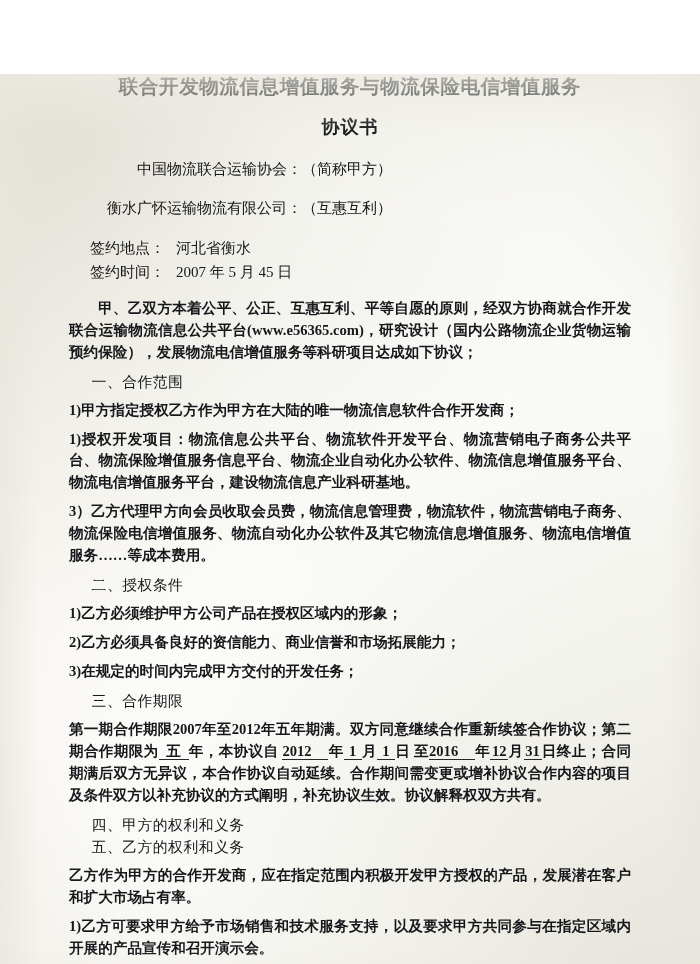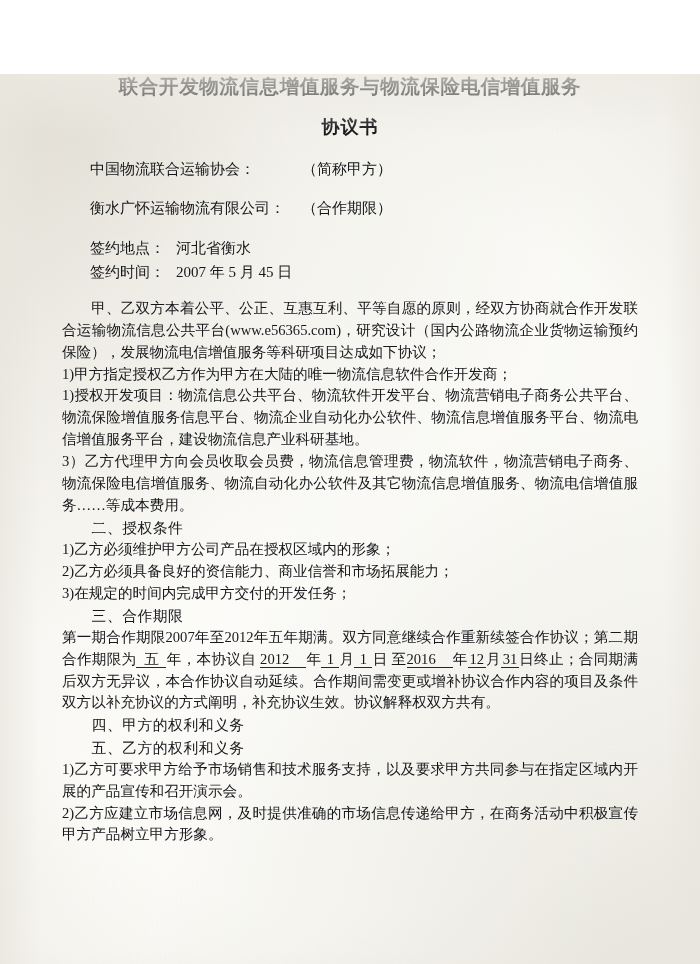--- a/index.html
+++ b/index.html
@@ -59,20 +59,21 @@
     padding-left: 28px;
   }
   .party-line {
     font-size: 15px;
     line-height: 1.4;
     margin-bottom: 18px;
   }
   .party-name {
     display: inline-block;
     min-width: 212px;
+    text-align: right;
   }
   .meta-block {
     margin-top: 6px;
     padding-left: 28px;
   }
   .meta-line {
     font-size: 15px;
     line-height: 1.55;
     font-family: Liberation Serif, serif;
   }
@@ -80,22 +81,23 @@
     display: inline-block;
     min-width: 86px;
   }
   .body-block {
     margin-top: 14px;
     font-size: 14.6px;
     line-height: 1.5;
     text-align: justify;
   }
   .para {
-    margin: 0;
+    margin: 7px;
     text-indent: 0;
+    font-weight: bold;
   }
   .para.indent2 {
     text-indent: 2em;
   }
   .section-head {
     margin: 0;
     text-indent: 2em;
     font-size: 14.8px;
     letter-spacing: 0.5px;
   }
@@ -157,52 +159,54 @@
   <div class="content">
 
     <div class="title">联合开发物流信息增值服务与物流保险电信增值服务</div>
     <div class="subtitle">协议书</div>
 
     <div class="party-block">
       <div class="party-line">
         <span class="party-name">中国物流联合运输协会：</span><span>（简称甲方）</span>
       </div>
       <div class="party-line">
-        <span class="party-name">衡水广怀运输物流有限公司：</span><span>（合作期限）</span>
+        <span class="party-name">衡水广怀运输物流有限公司：</span><span>（互惠互利）</span>
       </div>
     </div>
 
     <div class="meta-block">
       <div class="meta-line">
         <span class="meta-label">签约地点：</span><span>河北省衡水</span>
       </div>
       <div class="meta-line">
         <span class="meta-label">签约时间：</span><span>2007 年 5 月 45 日</span>
       </div>
     </div>
 
     <div class="body-block">
 
       <p class="para indent2">甲、乙双方本着公平、公正、互惠互利、平等自愿的原则，经双方协商就合作开发联合运输物流信息公共平台(www.e56365.com)，研究设计（国内公路物流企业货物运输预约保险），发展物流电信增值服务等科研项目达成如下协议；</p>
 
+      <p class="section-head">一、合作范围</p>
       <p class="para">1)甲方指定授权乙方作为甲方在大陆的唯一物流信息软件合作开发商；</p>
       <p class="para">1)授权开发项目：物流信息公共平台、物流软件开发平台、物流营销电子商务公共平台、物流保险增值服务信息平台、物流企业自动化办公软件、物流信息增值服务平台、物流电信增值服务平台，建设物流信息产业科研基地。</p>
       <p class="para">3）乙方代理甲方向会员收取会员费，物流信息管理费，物流软件，物流营销电子商务、物流保险电信增值服务、物流自动化办公软件及其它物流信息增值服务、物流电信增值服务……等成本费用。</p>
 
       <p class="section-head">二、授权条件</p>
       <p class="para">1)乙方必须维护甲方公司产品在授权区域内的形象；</p>
       <p class="para">2)乙方必须具备良好的资信能力、商业信誉和市场拓展能力；</p>
       <p class="para">3)在规定的时间内完成甲方交付的开发任务；</p>
 
       <p class="section-head">三、合作期限</p>
       <p class="para"><span>第一期合作期限2007年至2012年五年期满。双方同意继续合作重新续签合作协议；第二期合作期限为</span><span class="blank-wide">五</span><span>年，本协议自</span> <span class="blank-md">2012</span><span>年</span><span class="blank-sm">1</span><span>月</span><span class="blank-sm">1</span><span>日 至</span><span class="blank-md">2016</span><span>年</span><span class="blank-sm">12</span><span>月</span><span class="blank-sm">31</span><span>日终止；合同期满后双方无异议，本合作协议自动延续。合作期间需变更或增补协议合作内容的项目及条件双方以补充协议的方式阐明，补充协议生效。协议解释权双方共有。</span></p>
 
       <p class="section-head">四、甲方的权利和义务</p>
 
       <p class="section-head">五、乙方的权利和义务</p>
+      <p class="para">乙方作为甲方的合作开发商，应在指定范围内积极开发甲方授权的产品，发展潜在客户和扩大市场占有率。</p>
       <p class="para">1)乙方可要求甲方给予市场销售和技术服务支持，以及要求甲方共同参与在指定区域内开展的产品宣传和召开演示会。</p>
       <p class="para">2)乙方应建立市场信息网，及时提供准确的市场信息传递给甲方，在商务活动中积极宣传甲方产品树立甲方形象。</p>
 
     </div>
   </div>
 
   <div class="scan-fade-top"></div>
   <div class="scan-fade-bottom"></div>
   <div class="scan-fade-left"></div>
   <div class="scan-fade-right"></div>

